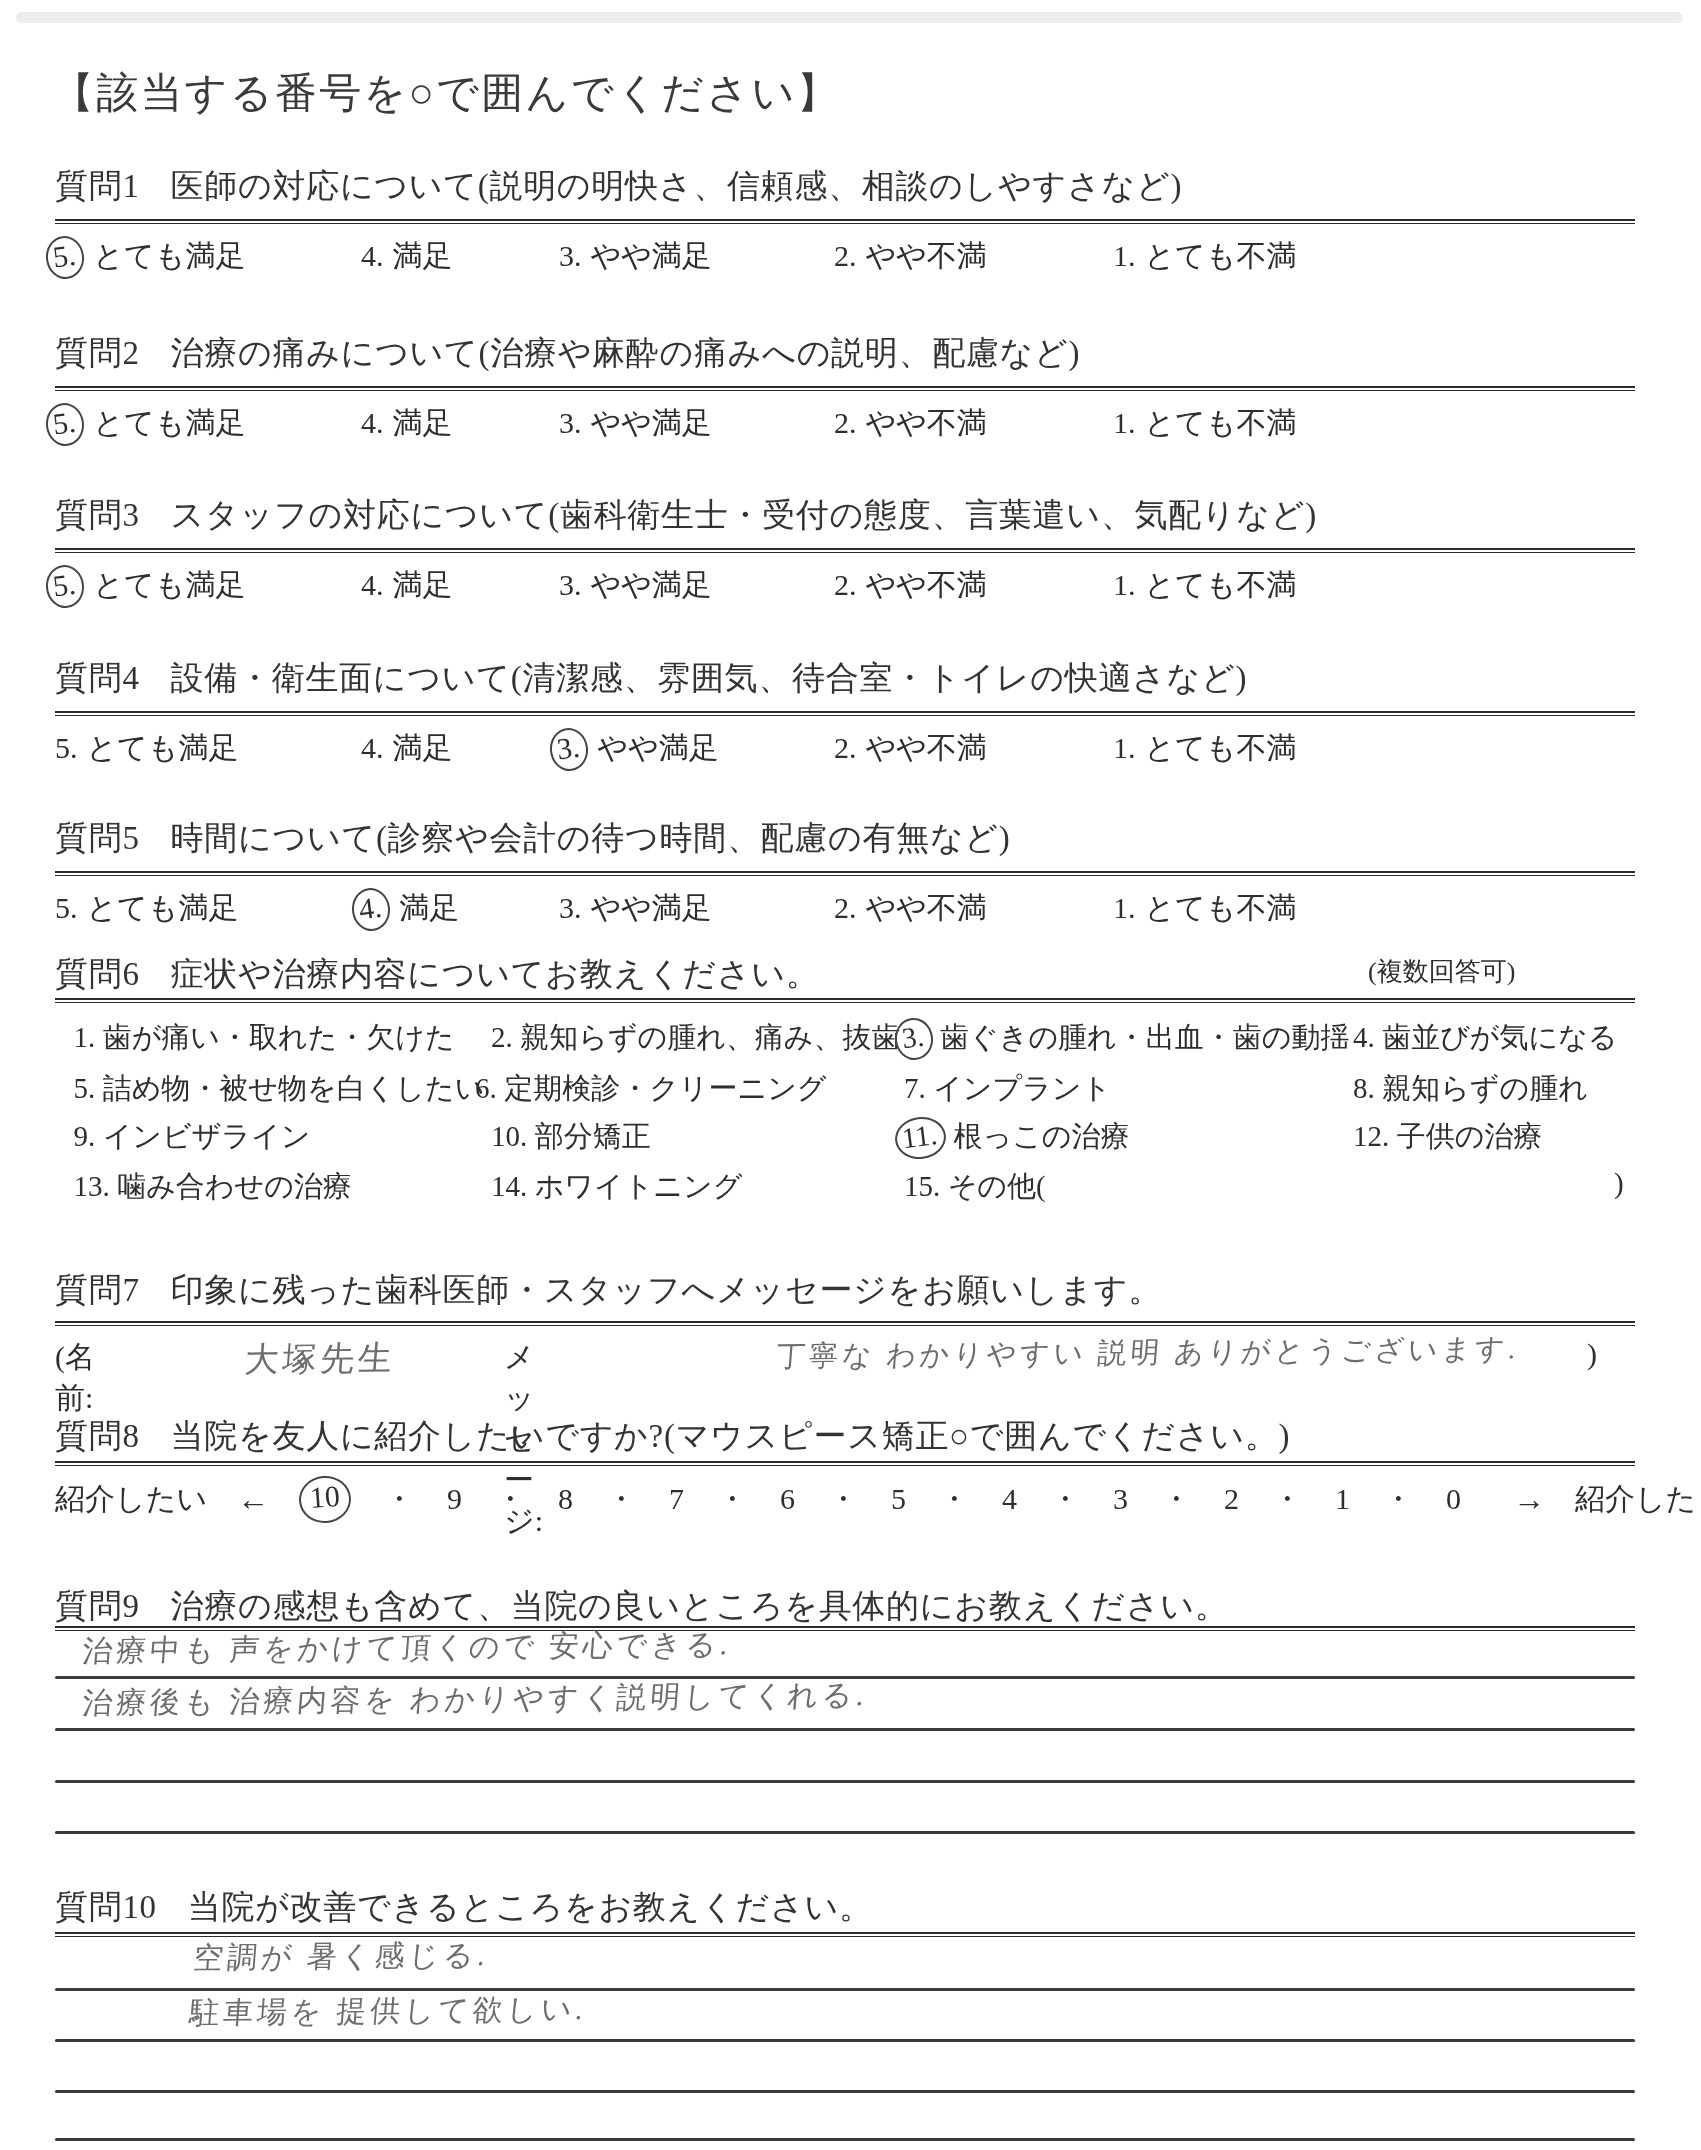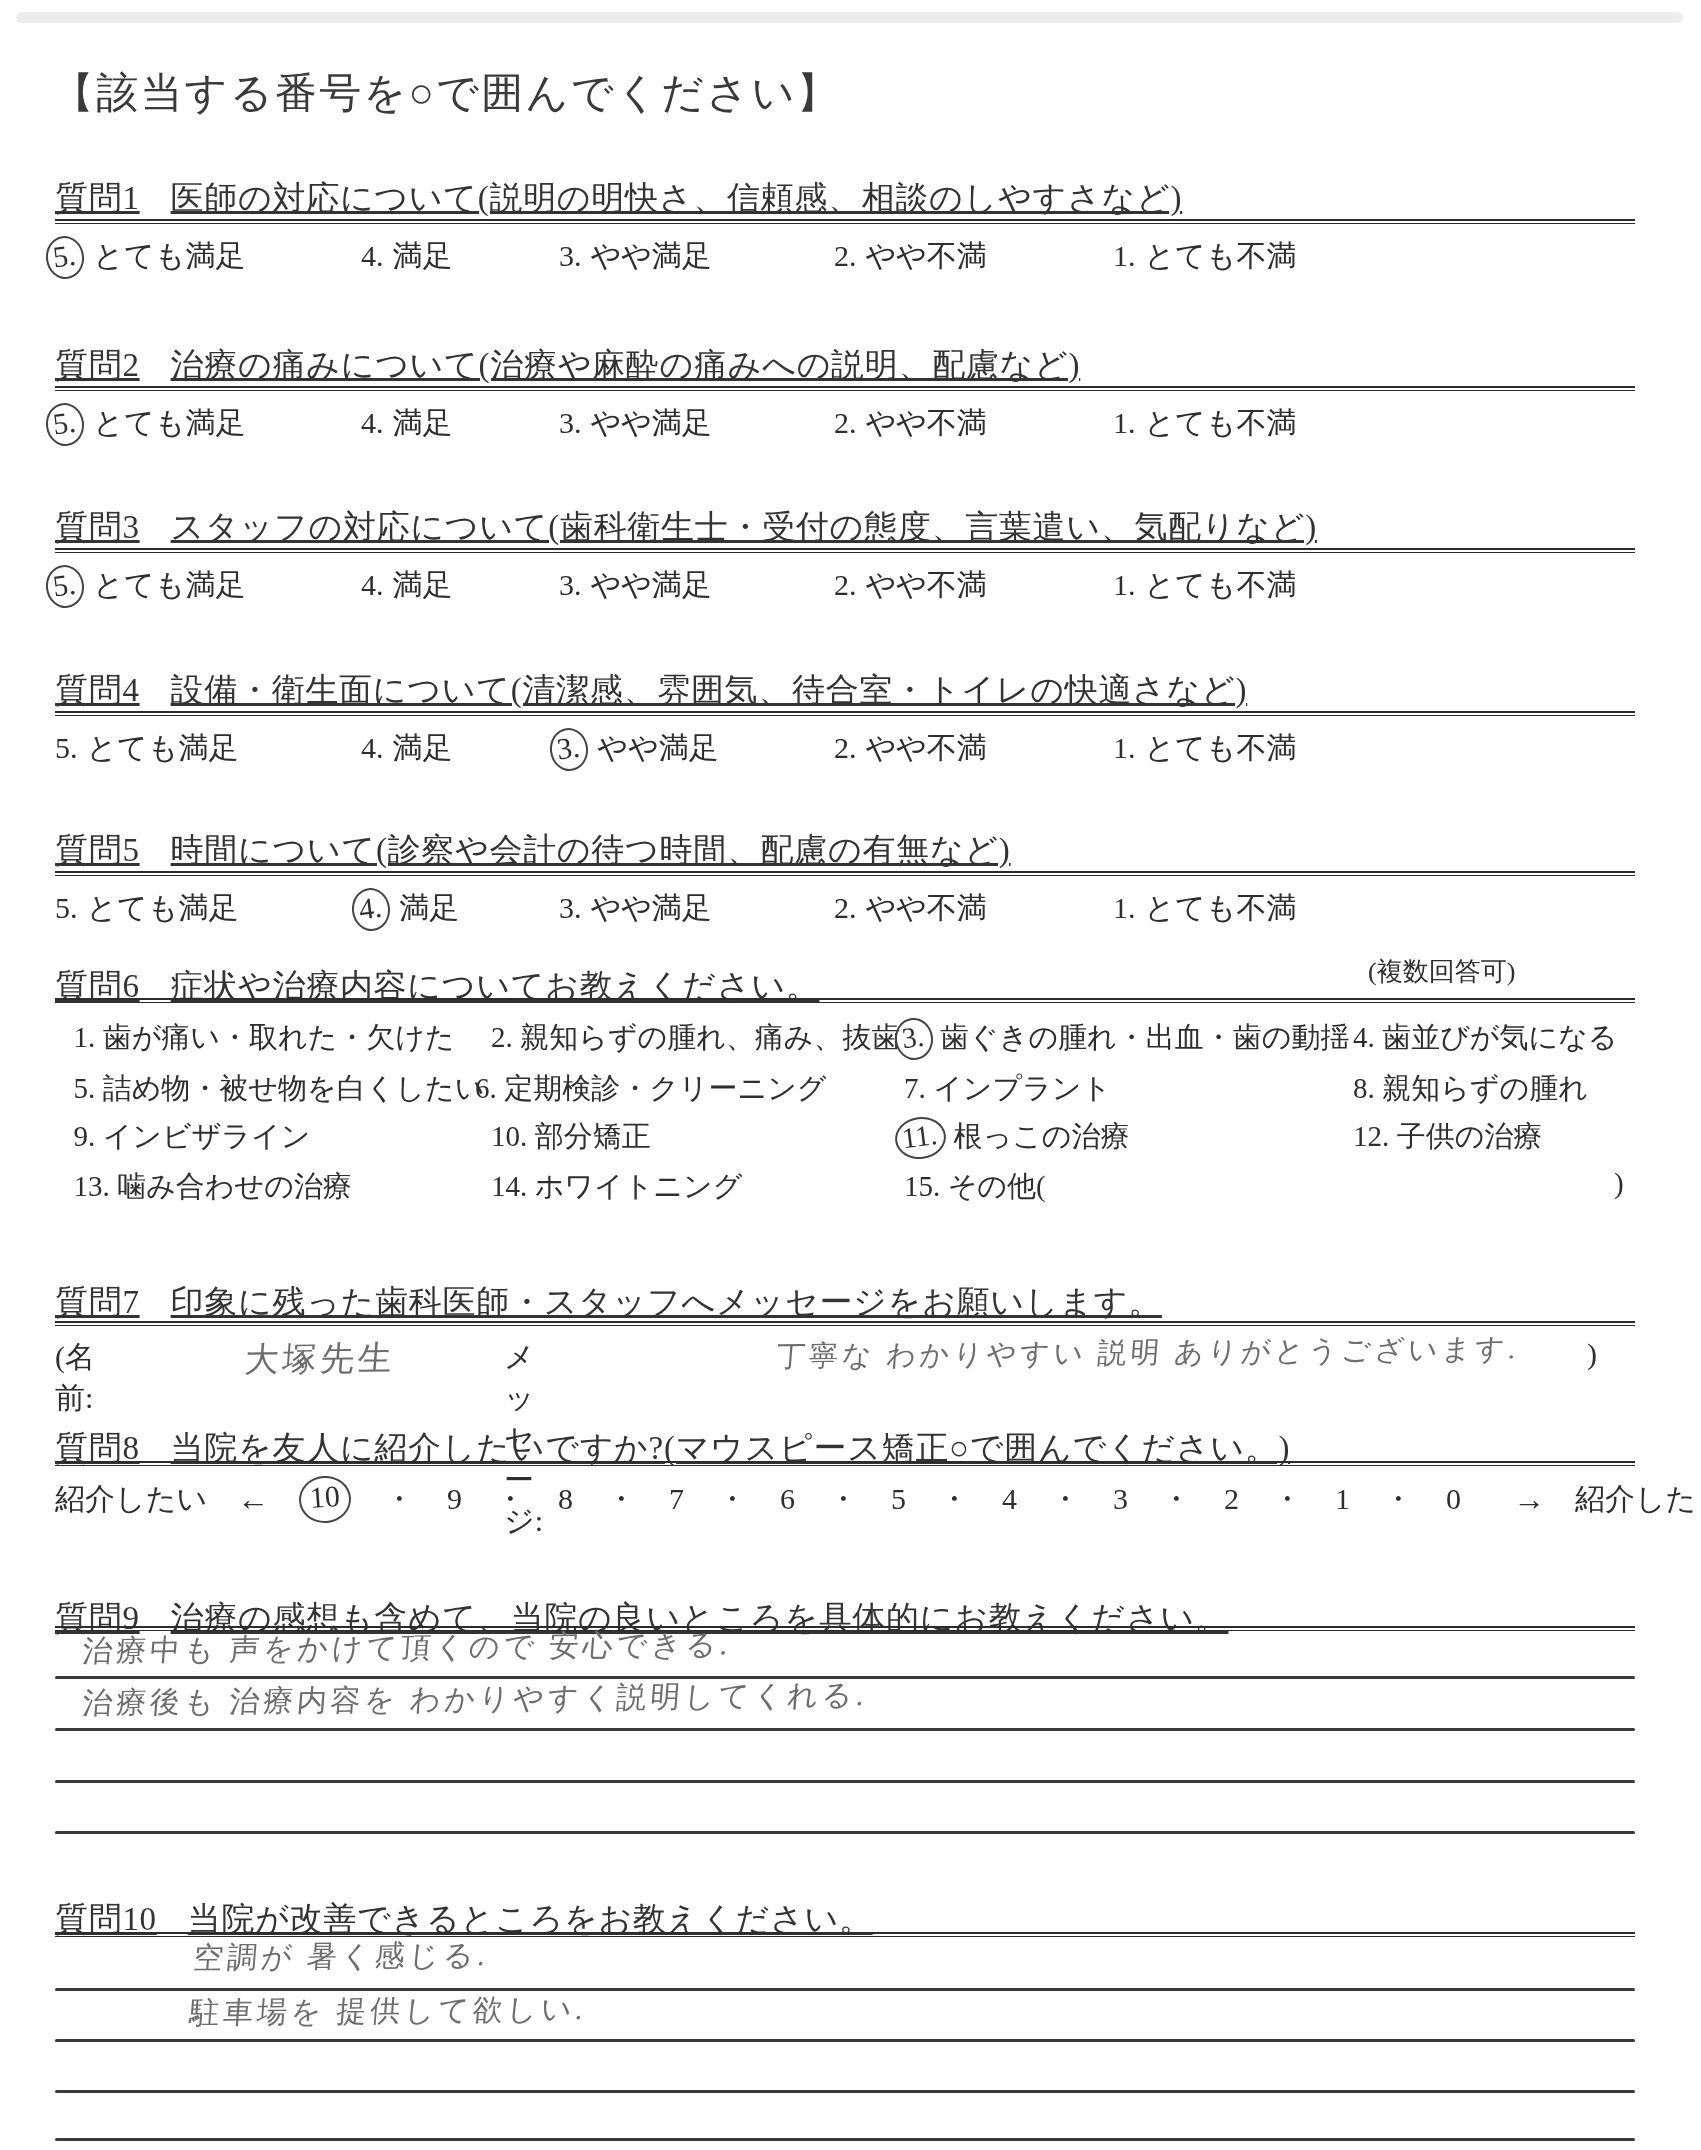--- a/index.html
+++ b/index.html
@@ -3,21 +3,21 @@
 <meta charset="utf-8">
 <style>
   html,body{margin:0;padding:0;background:#e8e8e8;}
   .page{
     position:relative;width:1701px;height:2151px;background:#ffffff;
     font-family:"Liberation Serif","DejaVu Serif",serif;color:#2e2e2e;overflow:hidden;
   }
   .scan-band{position:absolute;left:16px;top:11.8px;width:1667px;height:11px;background:#ededed;border-radius:5.9px;}
   .title{position:absolute;left:52px;top:65px;font-size:42px;letter-spacing:2.2px;color:#3a3a3a;white-space:nowrap;}
   .sec{position:absolute;left:55px;width:1580px;}
-  .qhead{position:absolute;left:0;top:12px;font-size:33px;letter-spacing:0.7px;white-space:nowrap;color:#333;text-decoration:underline;}
+  .qhead{position:absolute;left:0;top:0;font-size:33px;letter-spacing:0.7px;white-space:nowrap;color:#333;}
   .qnum{margin-right:31px;}
   .rule{position:absolute;left:0;width:1580px;height:5.2px;border-top:2.2px solid #2c2c2c;border-bottom:1.5px solid #2c2c2c;box-sizing:border-box;}
   .optrow{position:absolute;left:0;top:72px;width:1580px;height:46px;font-size:30px;white-space:nowrap;}
   .opt{position:absolute;top:0;}
   .onum{display:inline-block;margin-right:8.9px;}
   .circled{border:2.2px solid #454545;border-radius:50%;padding:0.7px 6.6px 4.4px 5.2px;margin-left:-8.9px;transform:rotate(-7deg);}
   .q6row{position:absolute;left:0;width:1580px;height:41px;font-size:29px;white-space:nowrap;}
   .q6item{position:absolute;top:0;}
   .q6num{display:inline-block;margin-right:7.4px;}
   .note{position:absolute;left:1313px;top:1.5px;font-size:26px;}

